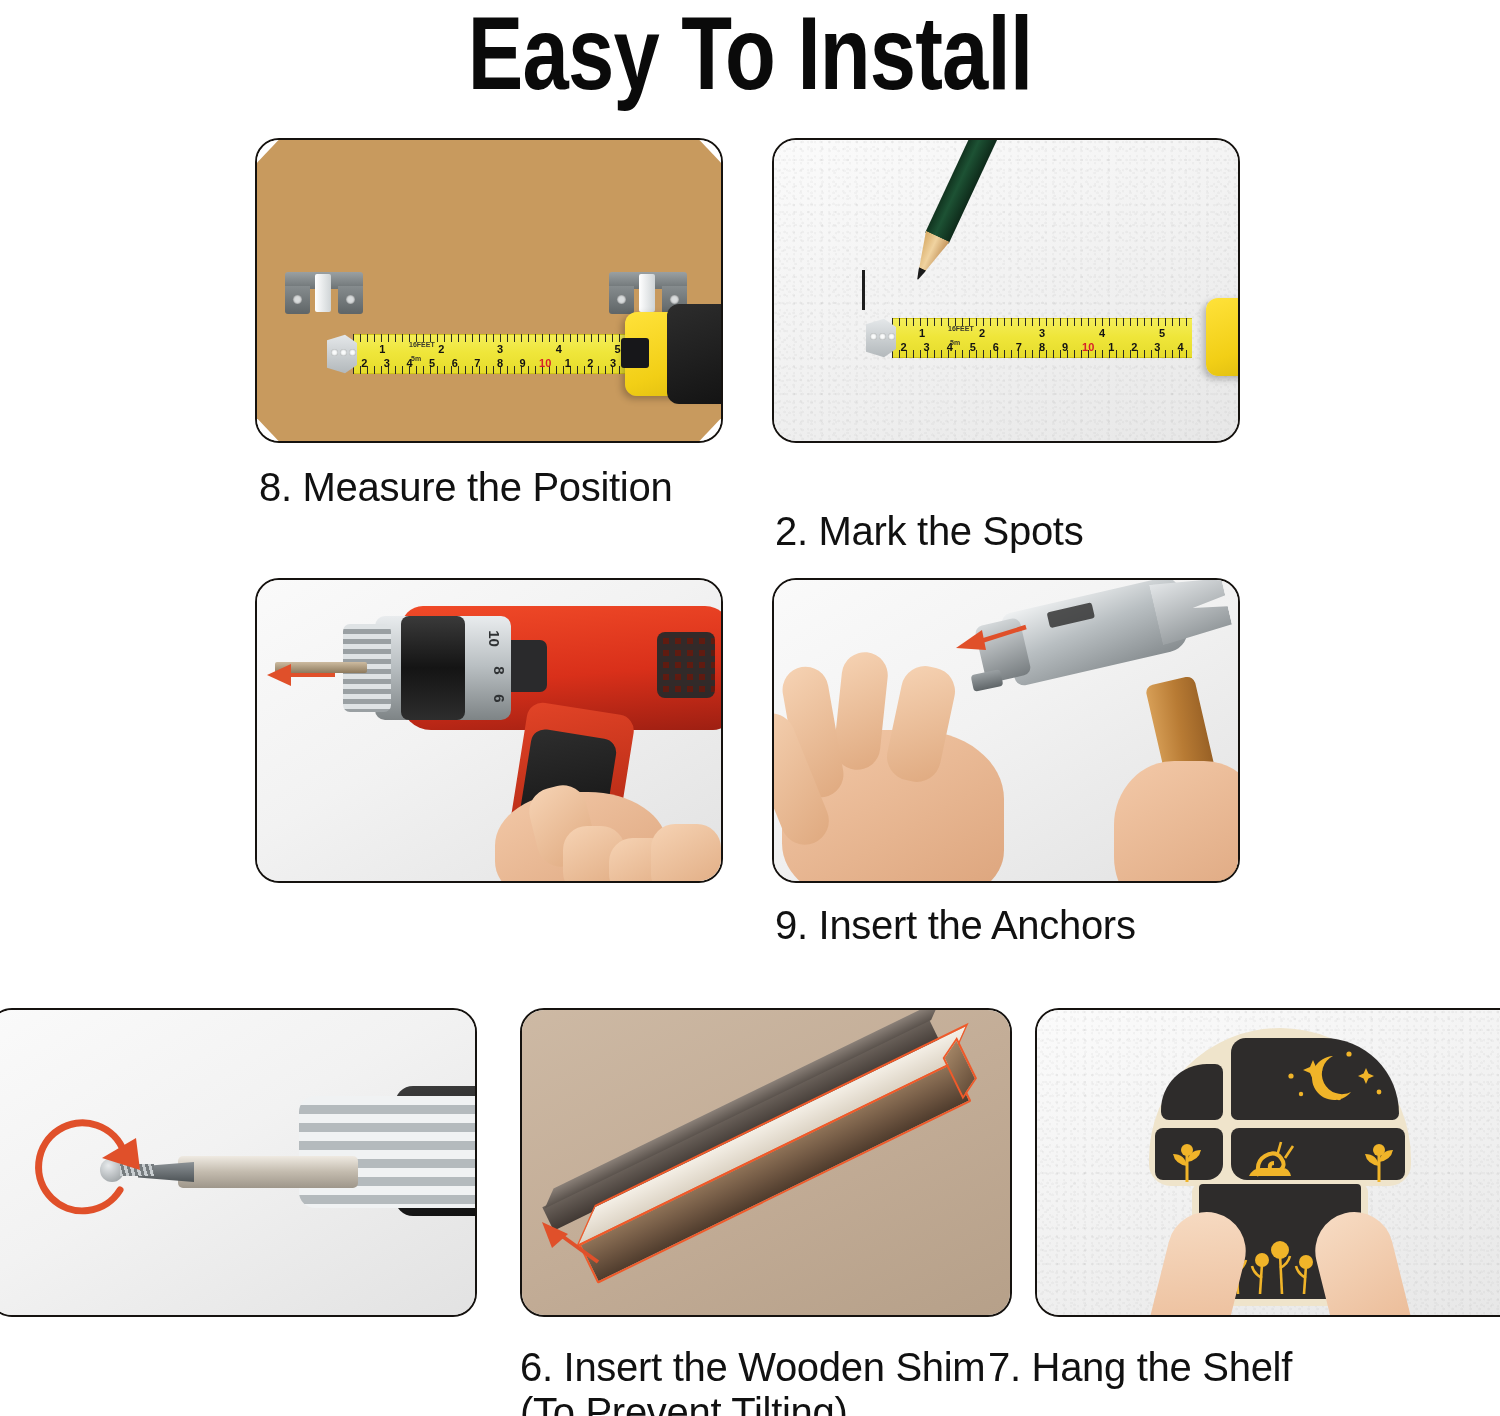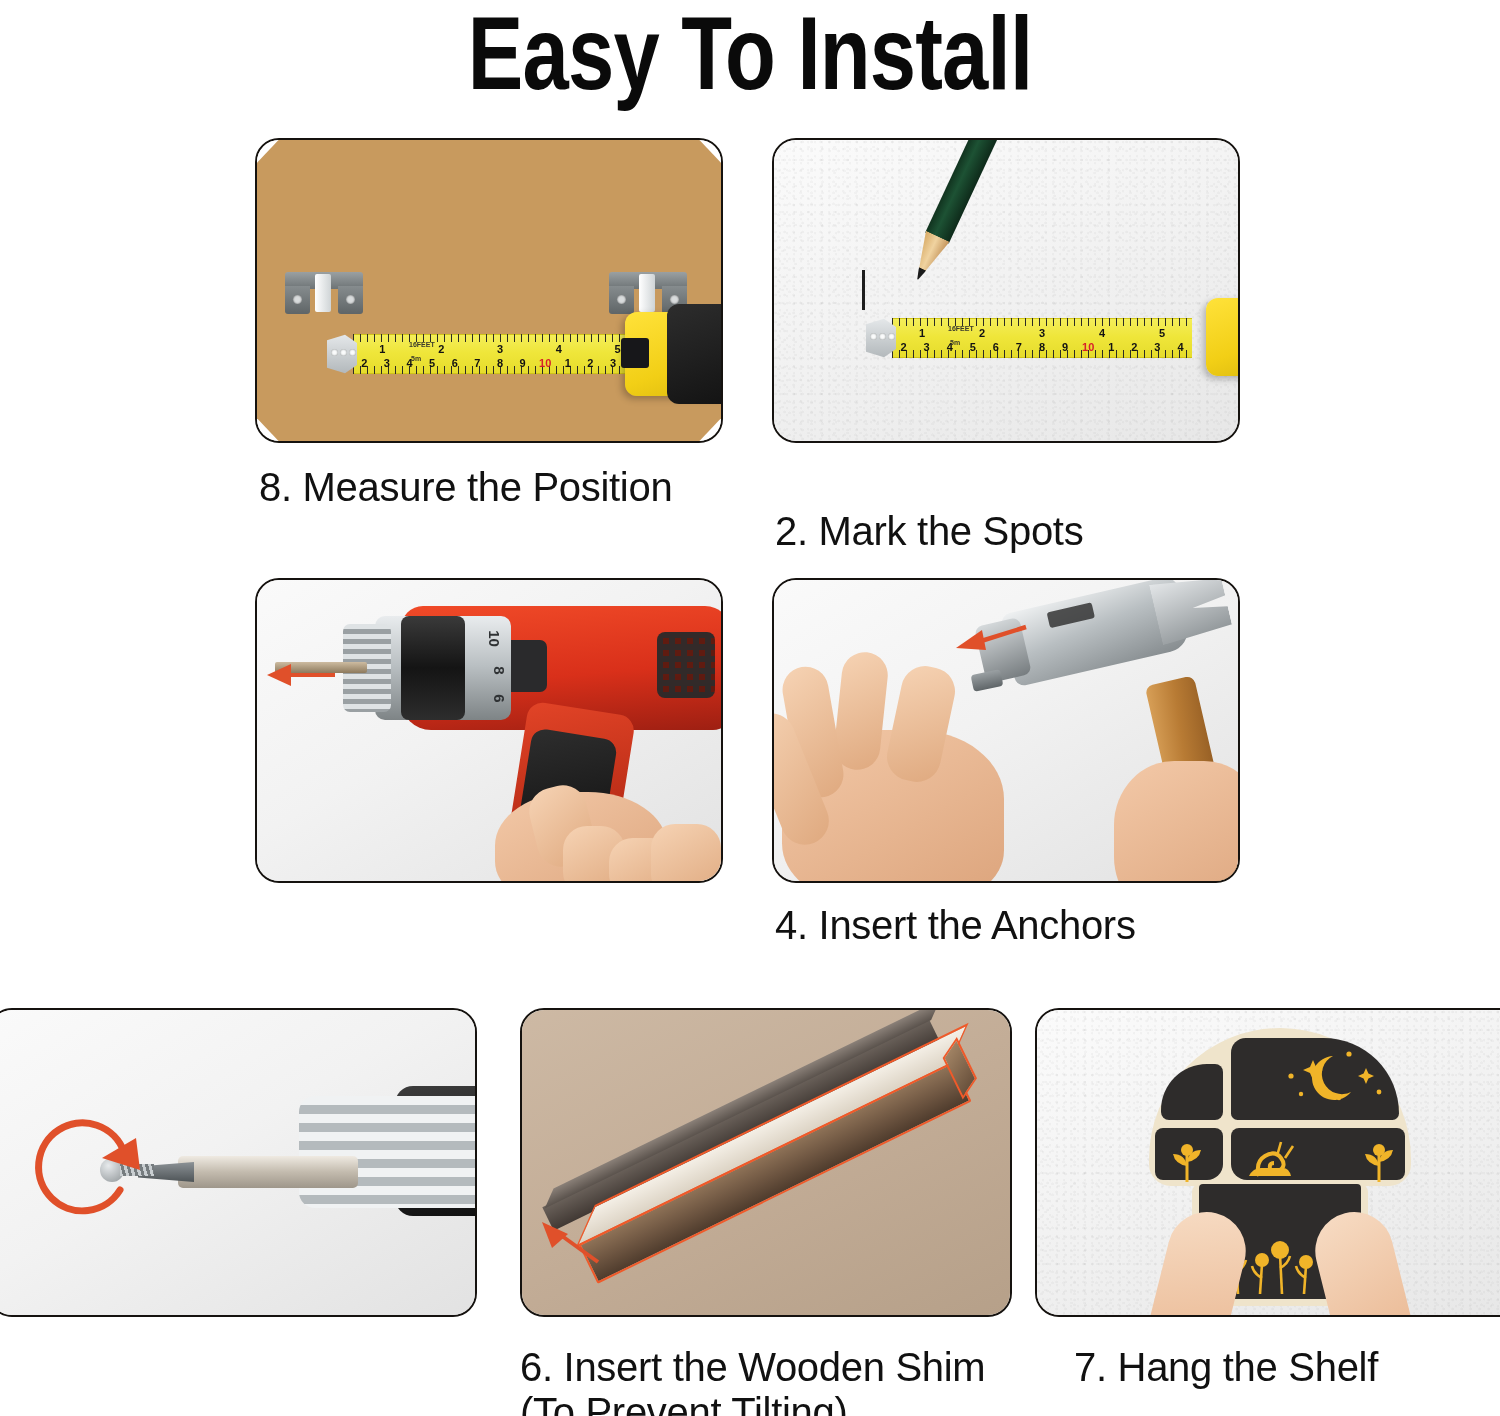--- a/index.html
+++ b/index.html
@@ -51,21 +51,21 @@
     white-space: pre-line;
     letter-spacing: -0.3px;
     line-height: 1.12;
   }
   .c1 { left: 259px; top: 465px; }
   .c2 { left: 775px; top: 465px; margin-top: 44px; }
   .c3 { left: 259px; top: 903px; }
   .c4 { left: 775px; top: 903px; }
   .c5 { left: 6px;   top: 1345px; }
   .c6 { left: 520px; top: 1345px; }
-  .c7 { left: 1074px;top: 1345px; }
+  .c7 { left: 988px;top: 1345px; }
 
   
   .fill { position: absolute; inset: 0; }
   .wall-white {
     background:
       radial-gradient(circle at 20% 22%, rgba(0,0,0,0.035) 0 1.3px, transparent 1.6px),
       radial-gradient(circle at 66% 54%, rgba(0,0,0,0.03) 0 1.1px, transparent 1.5px),
       radial-gradient(circle at 41% 80%, rgba(0,0,0,0.028) 0 1.2px, transparent 1.6px),
       radial-gradient(circle at 88% 33%, rgba(0,0,0,0.03) 0 1px, transparent 1.4px),
       linear-gradient(160deg, #fbfbfb 0%, #f1f1f1 52%, #e7e7e7 100%);
@@ -644,18 +644,18 @@
         </svg>
       </div>
     </div>
 
     <div class="hand7" style="left:122px; bottom:-46px; transform:rotate(14deg);"></div>
     <div class="hand7" style="right:120px; bottom:-46px; transform:rotate(-14deg);"></div>
   </div>
 
   <div class="caption c1">8. Measure the Position</div>
   <div class="caption c2">2. Mark the Spots</div>
-  <div class="caption c4">4. Insert the Anchors</div>
+  <div class="caption c4">9. Insert the Anchors</div>
   <div class="caption c6">6. Insert the Wooden Shim
 (To Prevent Tilting)</div>
   <div class="caption c7">7. Hang the Shelf</div>
 
 </div>
 
 </body></html>

